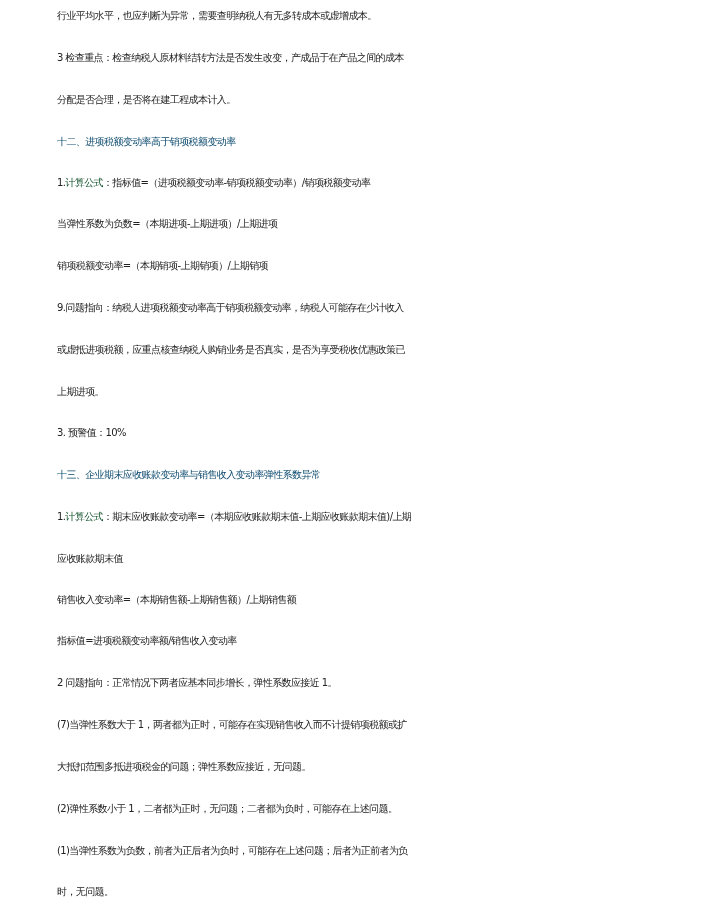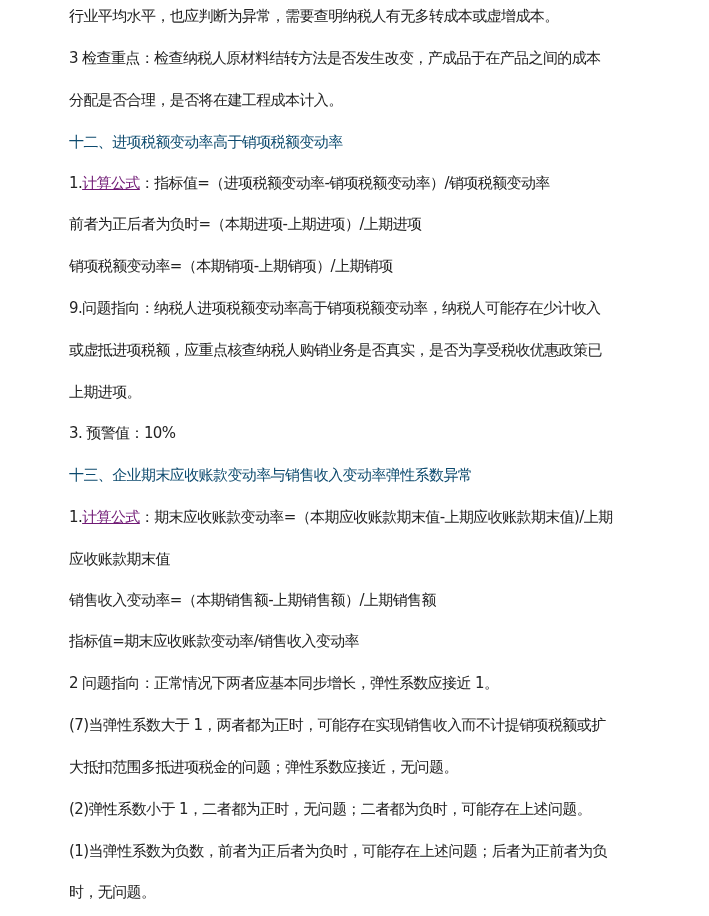--- a/index.html
+++ b/index.html
@@ -16,61 +16,60 @@
       color: #222222;
     }
     .doc {
       position: absolute;
       left: 57px;
       top: 0;
       width: 610px;
     }
     .line {
       position: absolute;
-      left: 12px;
+      left: 0;
       white-space: nowrap;
-      font-size: 15px;
+      font-size: 10px;
       line-height: 22px;
       letter-spacing: -0.6px;
     }
     .heading {
       color: #0c4a6e;
     }
     .label-blue {
-      color: #701a75;
-      text-decoration: underline;
+      color: #14532d;
     }
   </style>
 </head>
 <body>
 
 <div class="doc">
   <div class="line" style="top:5px">行业平均水平，也应判断为异常，需要查明纳税人有无多转成本或虚增成本。</div>
   <div class="line" style="top:47px">3 检查重点：检查纳税人原材料结转方法是否发生改变，产成品于在产品之间的成本</div>
   <div class="line" style="top:89px">分配是否合理，是否将在建工程成本计入。</div>
 
   <div class="line heading" style="top:131px">十二、进项税额变动率高于销项税额变动率</div>
 
   <div class="line" style="top:172px">
     <span>1.</span><span class="label-blue">计算公式</span><span>：指标值=（进项税额变动率-销项税额变动率）/销项税额变动率</span>
   </div>
-  <div class="line" style="top:213px">前者为正后者为负时=（本期进项-上期进项）/上期进项</div>
+  <div class="line" style="top:213px">当弹性系数为负数=（本期进项-上期进项）/上期进项</div>
   <div class="line" style="top:255px">销项税额变动率=（本期销项-上期销项）/上期销项</div>
   <div class="line" style="top:297px">9.问题指向：纳税人进项税额变动率高于销项税额变动率，纳税人可能存在少计收入</div>
   <div class="line" style="top:339px">或虚抵进项税额，应重点核查纳税人购销业务是否真实，是否为享受税收优惠政策已</div>
   <div class="line" style="top:381px">上期进项。</div>
   <div class="line" style="top:422px">3. 预警值：10%</div>
 
   <div class="line heading" style="top:464px">十三、企业期末应收账款变动率与销售收入变动率弹性系数异常</div>
 
   <div class="line" style="top:506px">
     <span>1.</span><span class="label-blue">计算公式</span><span>：期末应收账款变动率=（本期应收账款期末值-上期应收账款期末值)/上期</span>
   </div>
   <div class="line" style="top:548px">应收账款期末值</div>
   <div class="line" style="top:589px">销售收入变动率=（本期销售额-上期销售额）/上期销售额</div>
-  <div class="line" style="top:630px">指标值=期末应收账款变动率/销售收入变动率</div>
+  <div class="line" style="top:630px">指标值=进项税额变动率额/销售收入变动率</div>
   <div class="line" style="top:672px">2 问题指向：正常情况下两者应基本同步增长，弹性系数应接近 1。</div>
   <div class="line" style="top:714px">(7)当弹性系数大于 1，两者都为正时，可能存在实现销售收入而不计提销项税额或扩</div>
   <div class="line" style="top:756px">大抵扣范围多抵进项税金的问题；弹性系数应接近，无问题。</div>
   <div class="line" style="top:798px">(2)弹性系数小于 1，二者都为正时，无问题；二者都为负时，可能存在上述问题。</div>
   <div class="line" style="top:840px">(1)当弹性系数为负数，前者为正后者为负时，可能存在上述问题；后者为正前者为负</div>
   <div class="line" style="top:881px">时，无问题。</div>
 </div>
 
 </body></html>

